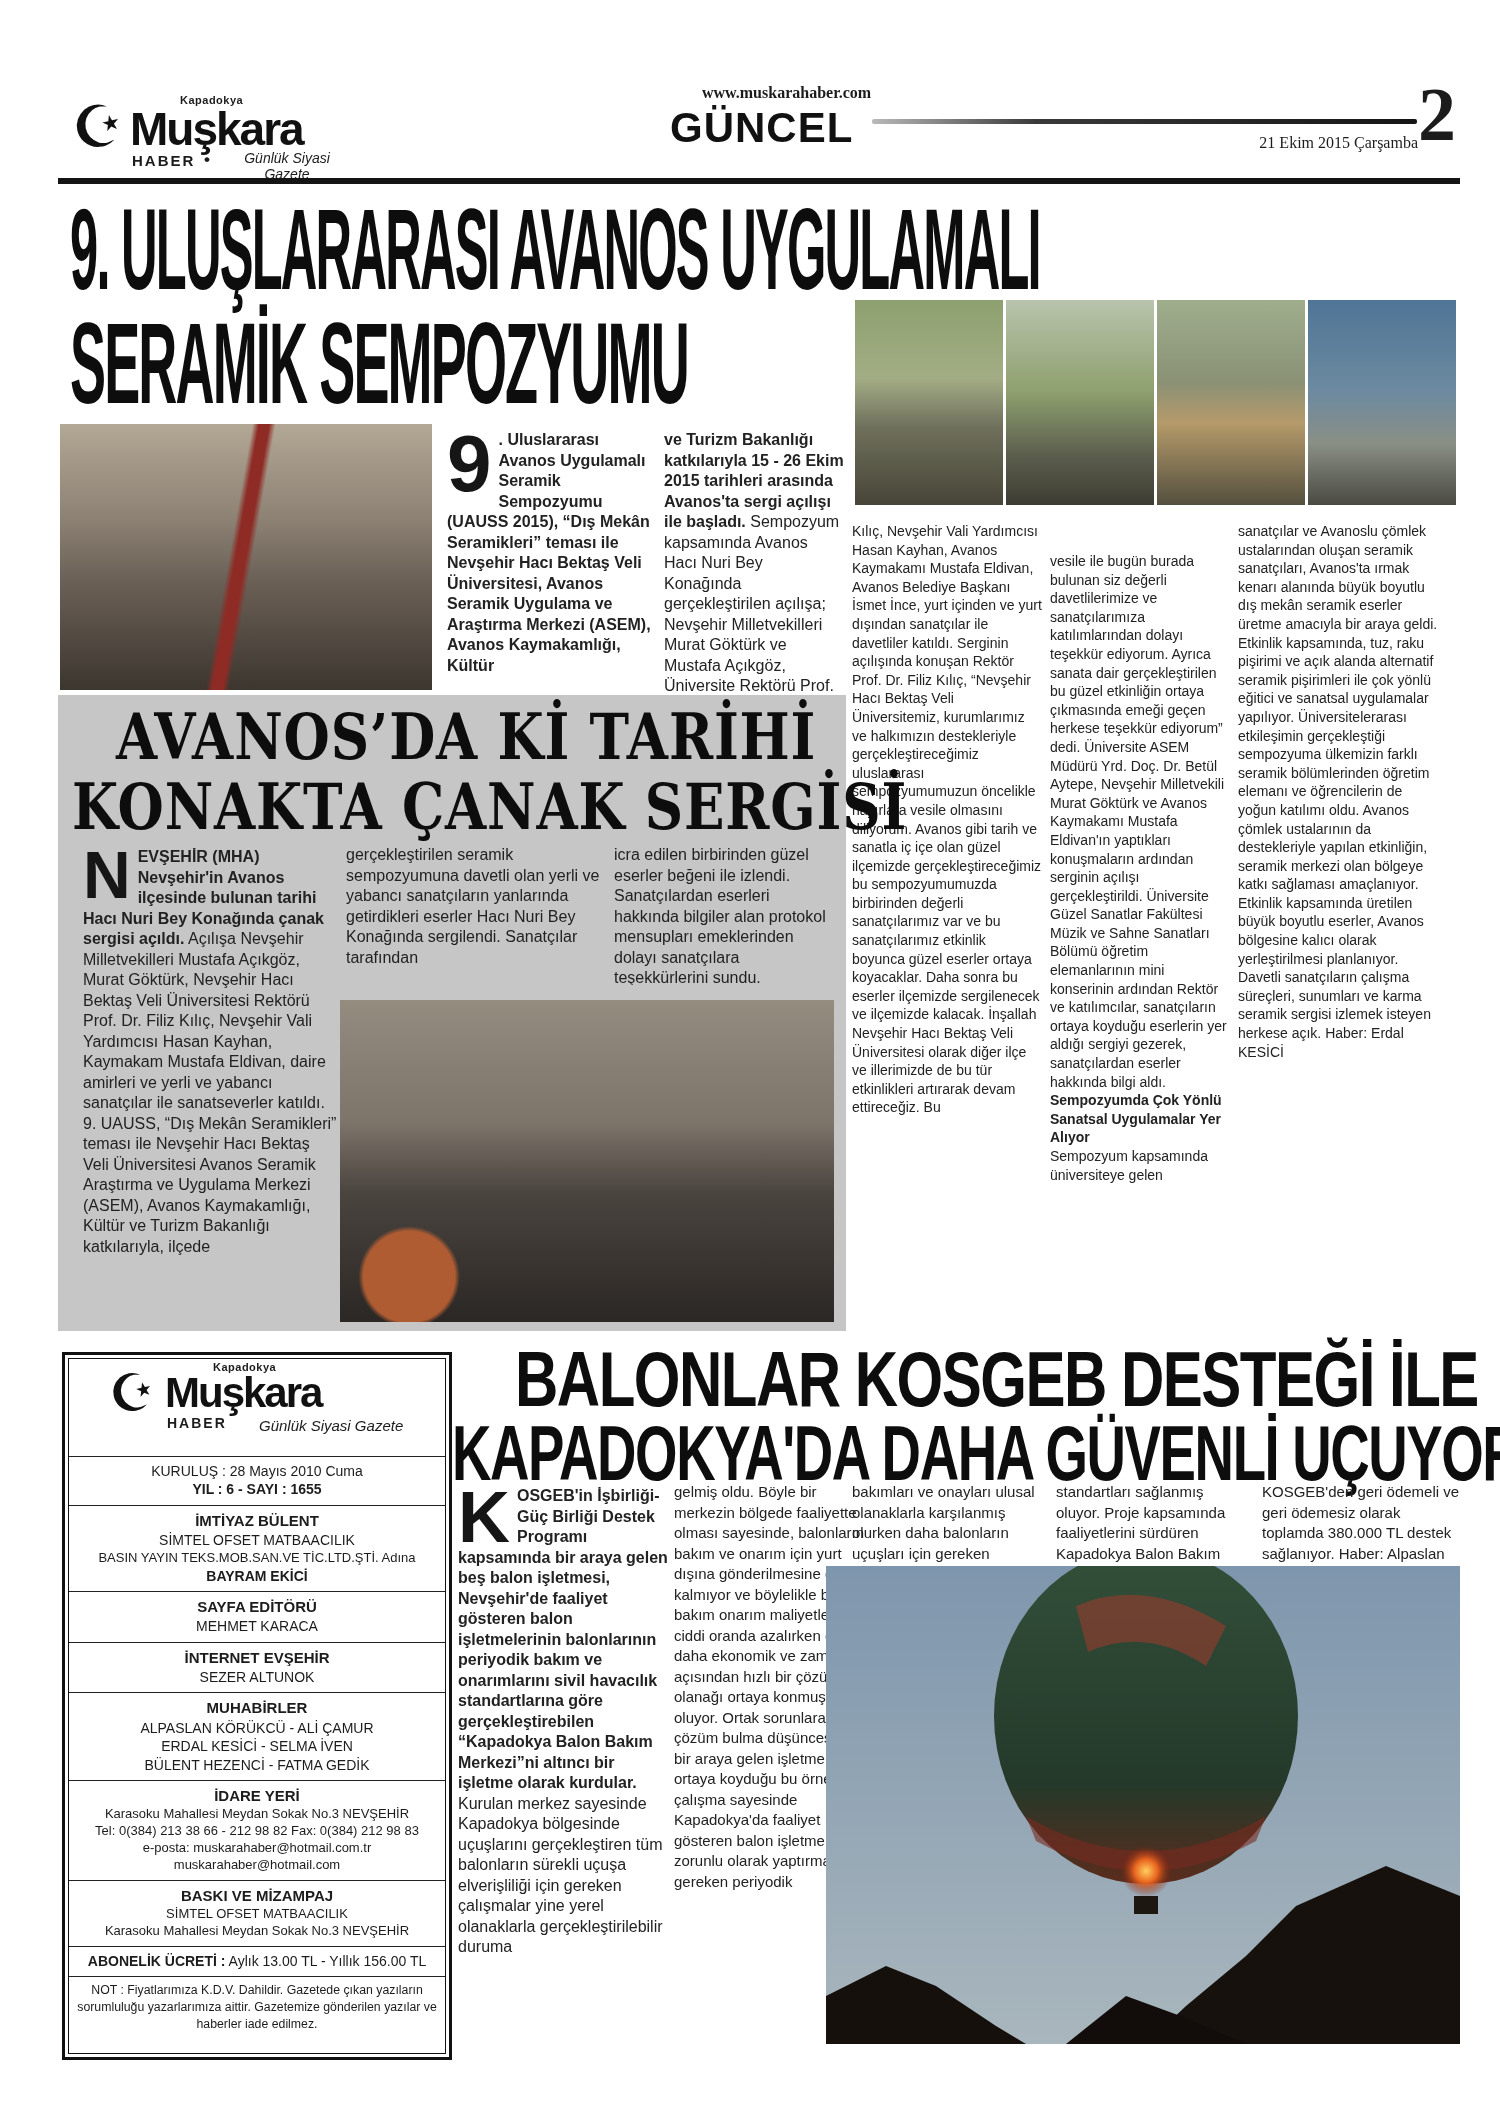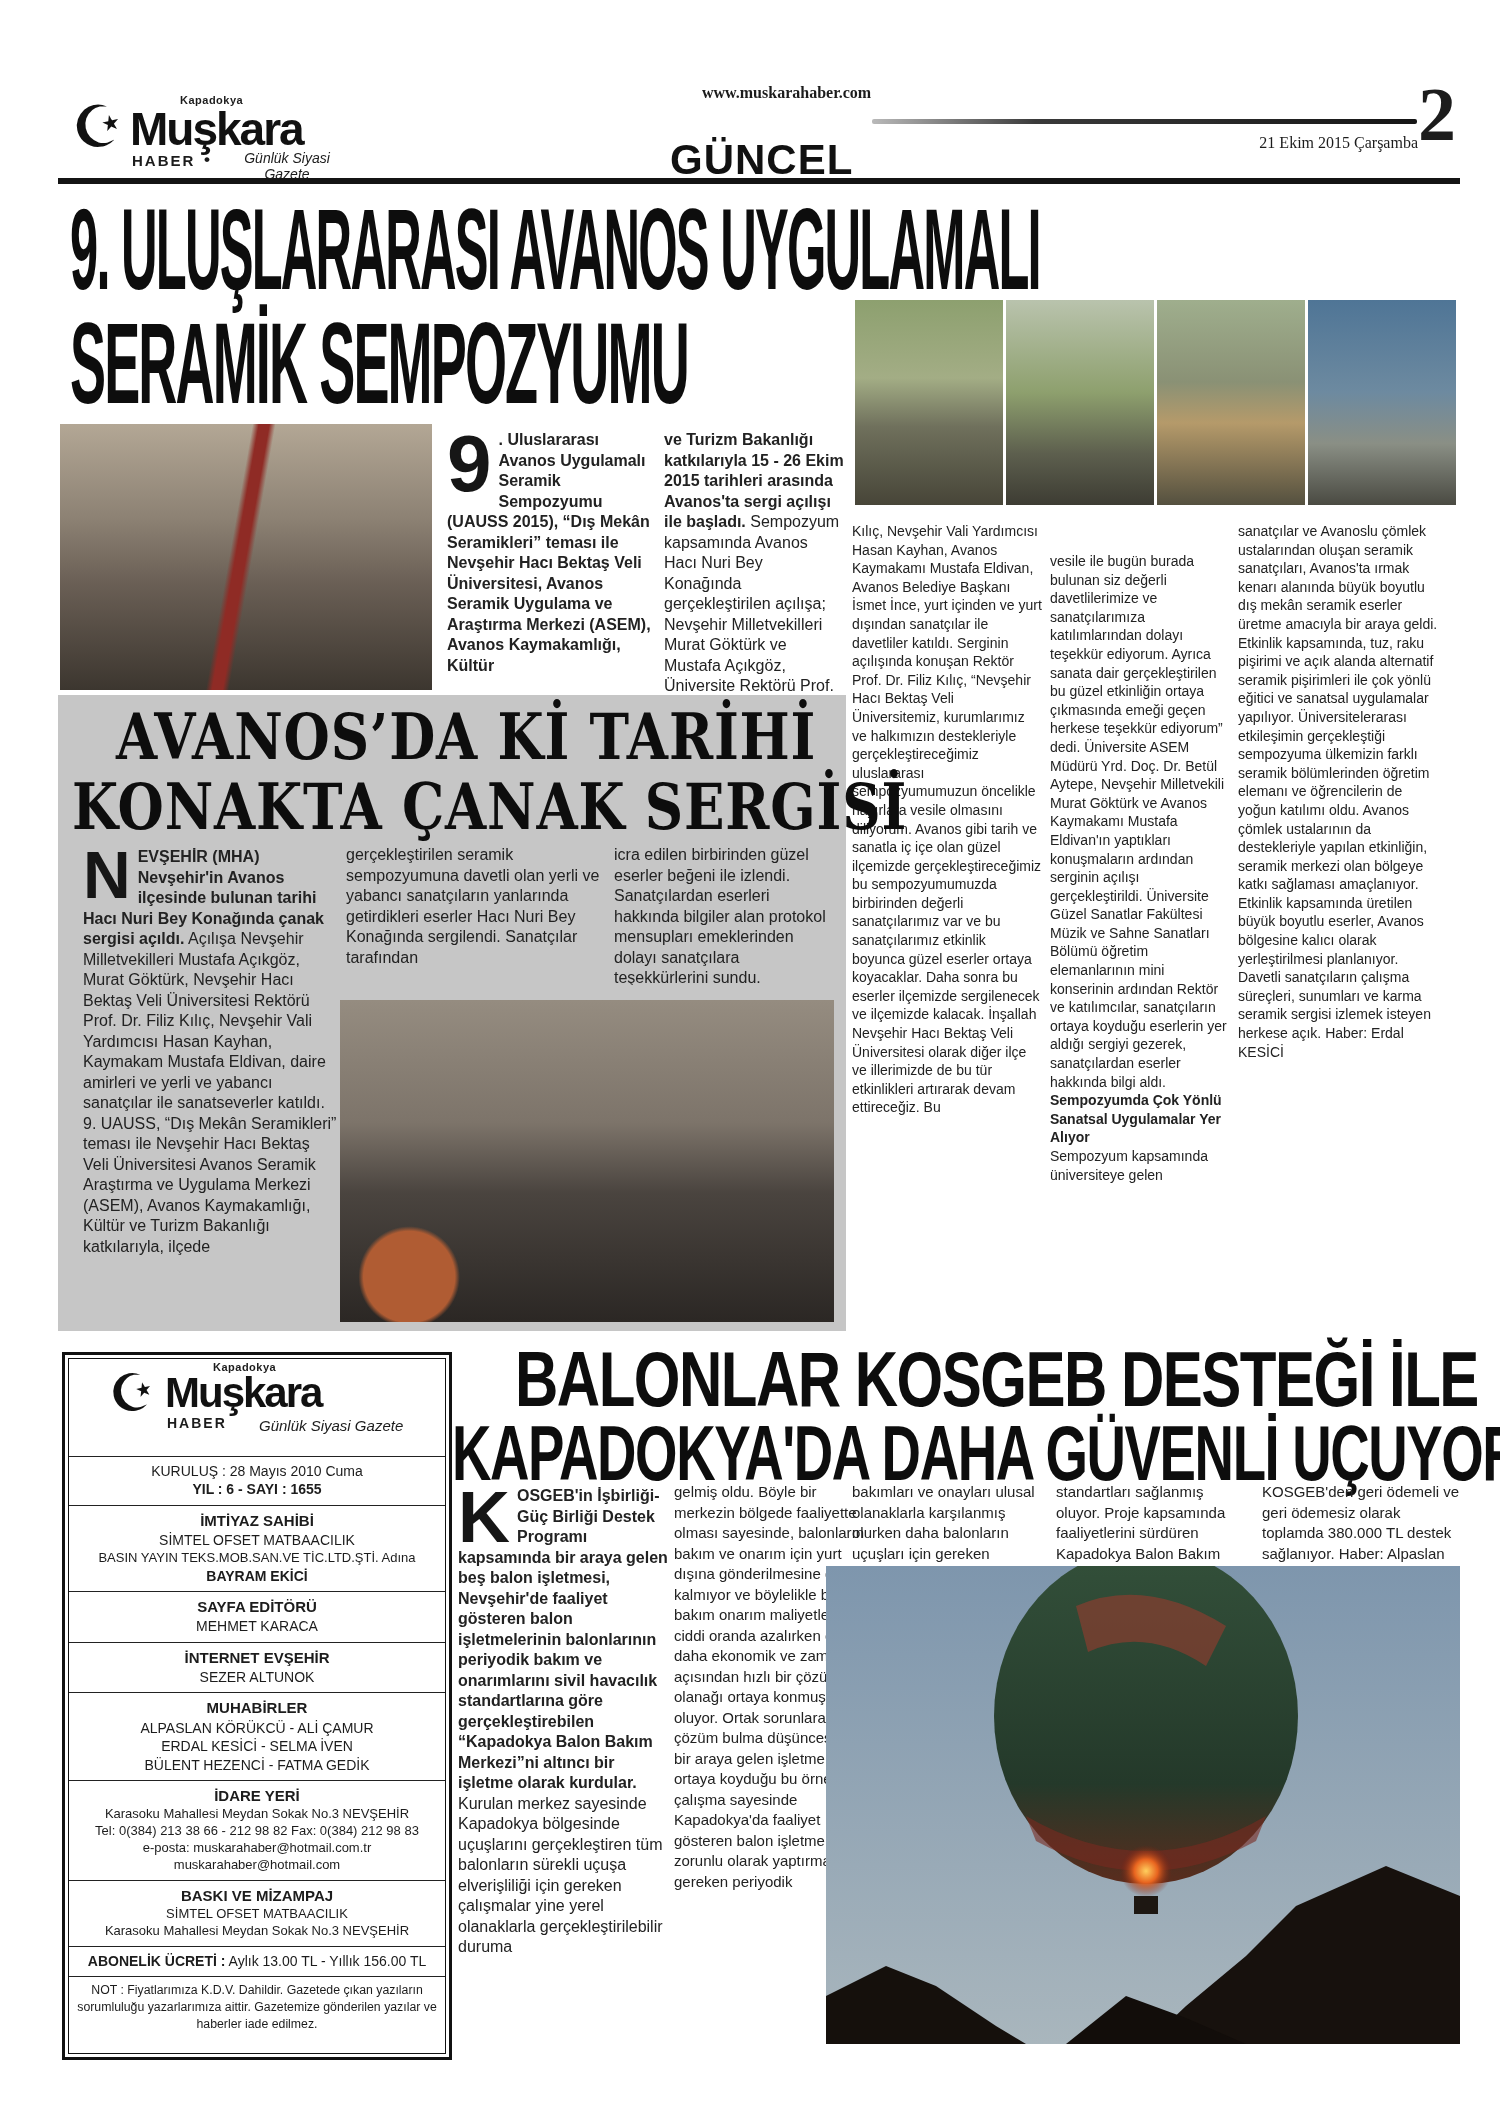--- a/index.html
+++ b/index.html
@@ -66,21 +66,21 @@
   <div class="logo abs" style="left:72px;top:86px;width:280px;height:96px;">
     <span class="crescent" style="left:0;top:12px;">☪</span>
     <span class="region" style="left:108px;top:8px;">Kapadokya</span>
     <span class="name" style="left:58px;top:16px;font-size:46px;">Muşkara</span>
     <span class="haber" style="left:60px;top:66px;font-size:15px;">HABER</span>
     <span class="haber" style="left:132px;top:64px;font-size:17px;">•</span>
     <span class="tagline" style="left:150px;top:64px;font-size:14px;">Günlük Siyasi Gazete</span>
   </div>
 
   <div class="abs website" style="left:702px;top:84px;">www.muskarahaber.com</div>
-  <div class="abs guncel" style="left:670px;top:104px;margin-top:32px;">GÜNCEL</div>
+  <div class="abs guncel" style="left:670px;top:104px;">GÜNCEL</div>
   <div class="abs grad-rule" style="left:872px;top:119px;width:545px;"></div>
   <div class="abs hdr-date" style="left:1160px;top:134px;width:258px;">21 Ekim 2015 Çarşamba</div>
   <div class="abs pageno" style="left:1418px;top:76px;">2</div>
   <div class="abs black-rule" style="left:58px;top:178px;width:1402px;height:6px;"></div>
 
   <div class="hl hl-sans1" style="left:70px;top:192px;transform:scaleX(0.44);">9. ULUŞLARARASI AVANOS UYGULAMALI</div>
   <div class="hl hl-sans1" style="left:70px;top:306px;transform:scaleX(0.47);">SERAMİK SEMPOZYUMU</div>
 
   <div class="photo ph-strip1" style="left:855px;top:300px;width:148px;height:205px;"></div>
   <div class="photo ph-strip2" style="left:1006px;top:300px;width:148px;height:205px;"></div>
@@ -168,21 +168,21 @@
           <span class="tagline" style="left:150px;top:56px;font-size:15px;">Günlük Siyasi Gazete</span>
         </div>
       </div>
 
       <div class="msec">
         <div class="mline">KURULUŞ : 28 Mayıs 2010 Cuma</div>
         <div class="mline b">YIL : 6 - SAYI : 1655</div>
       </div>
 
       <div class="msec">
-        <div class="mtitle">İMTİYAZ SAHİBİ</div>
+        <div class="mtitle">İMTİYAZ BÜLENT</div>
         <div class="mline">SİMTEL OFSET MATBAACILIK</div>
         <div class="mline-sm">BASIN YAYIN TEKS.MOB.SAN.VE TİC.LTD.ŞTİ. Adına</div>
         <div class="mline b">BAYRAM EKİCİ</div>
       </div>
 
 
       <div class="msec">
         <div class="mtitle">SAYFA EDİTÖRÜ</div>
         <div class="mline">MEHMET KARACA</div>
       </div>

